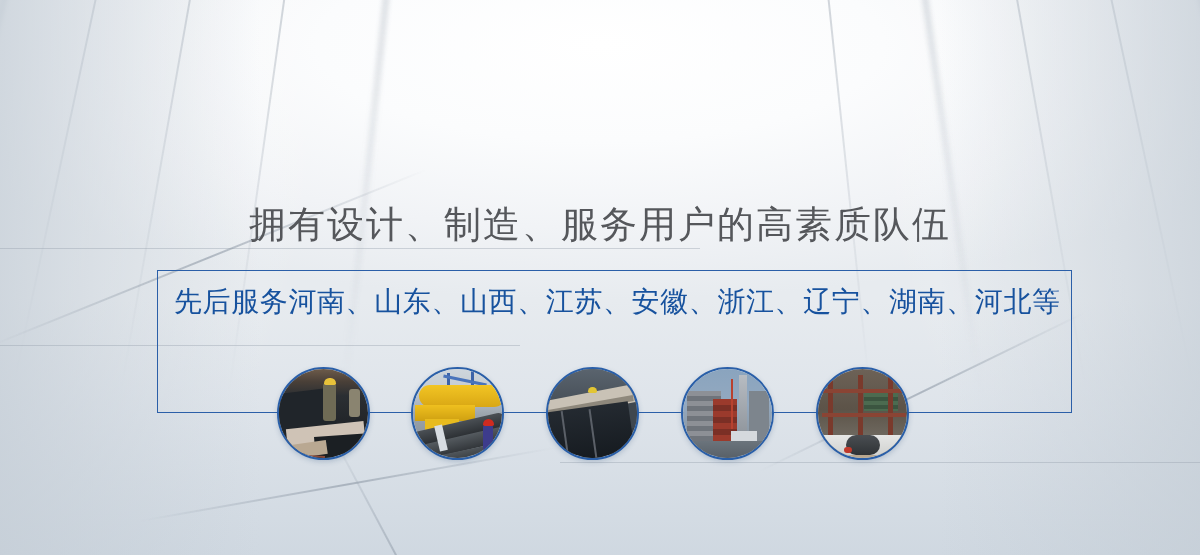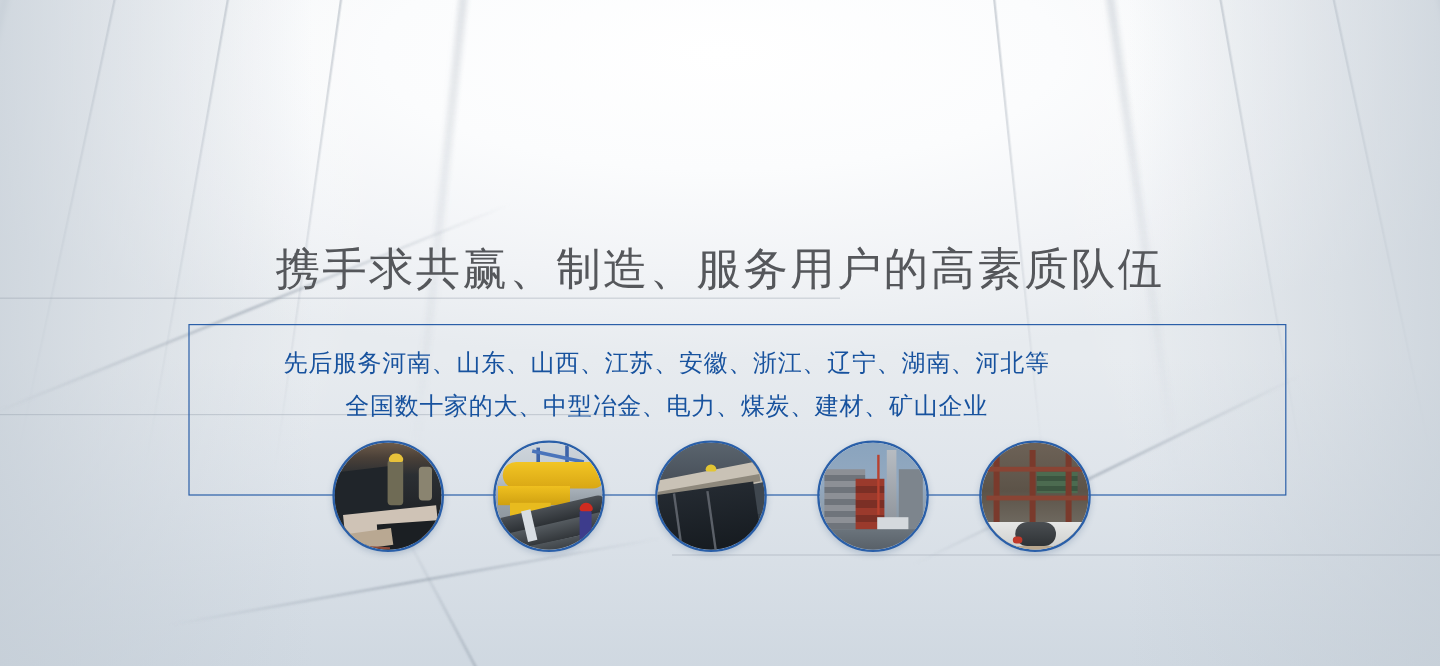--- a/index.html
+++ b/index.html
@@ -113,26 +113,26 @@
     position: absolute;
     left: 157px;
     top: 270px;
     width: 915px;
     height: 143px;
     border: 1.5px solid #2B5FA8;
     box-sizing: border-box;
   }
   .frame-text {
     position: absolute;
-    left: 150px;
+    left: 174px;
     top: 284px;
     width: 811px;
     text-align: center;
     color: #17529E;
-    font-size: 20px;
+    font-size: 28px;
     line-height: 36px;
     letter-spacing: 0.6px;
     white-space: nowrap;
   }
 
   
   .circle {
     position: absolute;
     width: 93px;
     height: 93px;
@@ -237,26 +237,25 @@
 
   <div class="seam" style="left:0; top:248px; width:700px;"></div>
   <div class="seam" style="left:0; top:345px; width:520px;"></div>
   <div class="seam" style="left:560px; top:462px; width:640px;"></div>
   <div class="diag" style="left:-10px; top:345px; width:470px; transform: rotate(-22deg);"></div>
   <div class="diag" style="left:330px; top:430px; width:330px; transform: rotate(62deg);"></div>
   <div class="diag" style="left:760px; top:470px; width:360px; transform: rotate(-26deg);"></div>
   <div class="diag" style="left:140px; top:520px; width:420px; transform: rotate(-10deg);"></div>
 
 
-  <div class="subtitle">携手求共赢、制造、服务用户的高素质队伍</div>
+  <div class="subtitle">拥有设计、制造、服务用户的高素质队伍</div>
 
   <div class="frame"></div>
   <div class="frame-text">
     <div>先后服务河南、山东、山西、江苏、安徽、浙江、辽宁、湖南、河北等</div>
-    <div>全国数十家的大、中型冶金、电力、煤炭、建材、矿山企业</div>
   </div>
 
   <div class="circle" style="left:277px;">
     <div class="ph ph1">
       <div class="panelA"></div>
         <div class="panelB"></div>
         <div class="panelC"></div>
       <div class="board"></div>
         <div class="man"></div>
         <div class="helm"></div>

